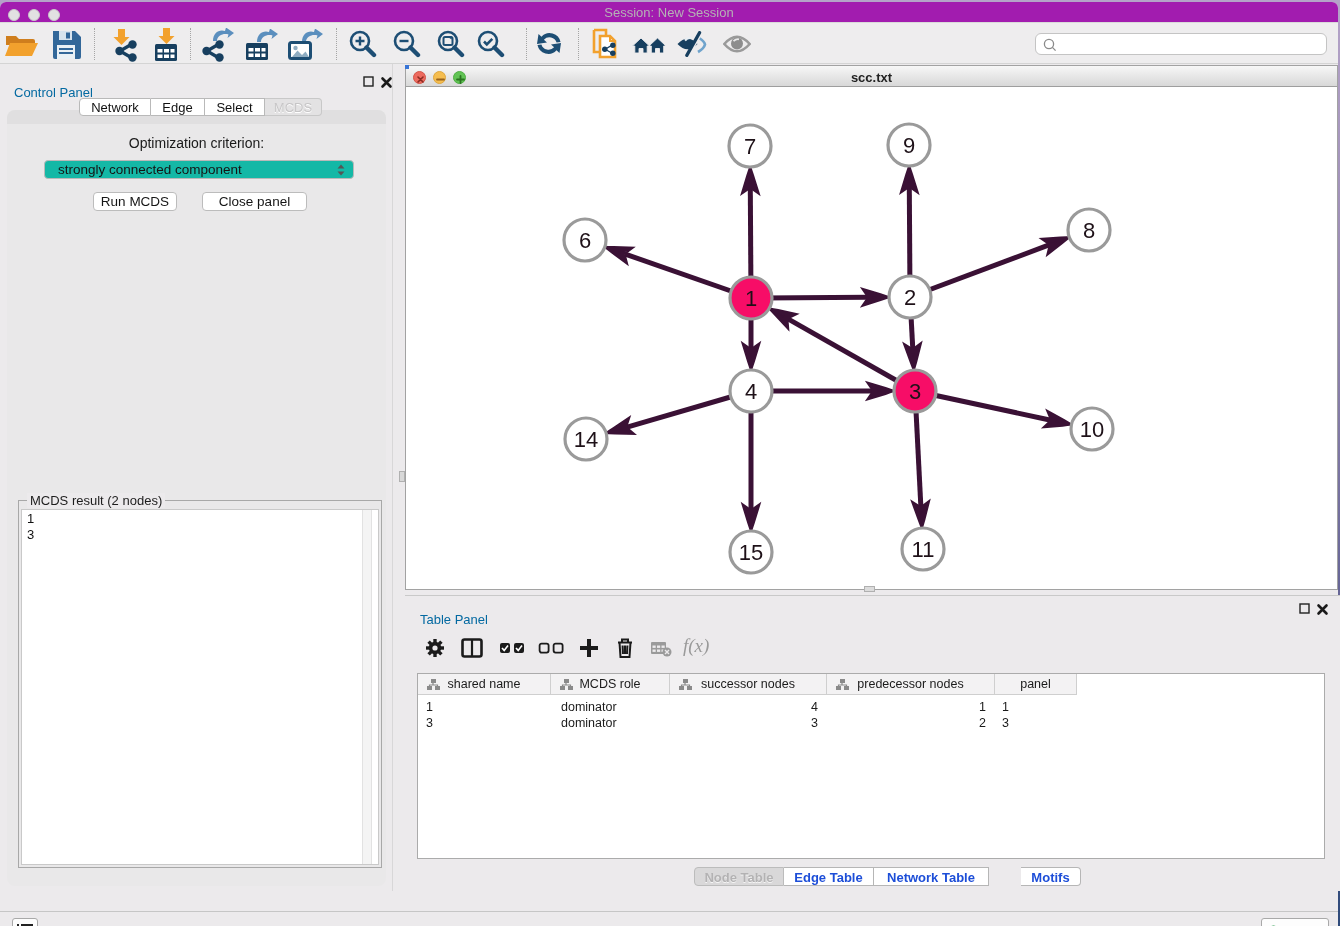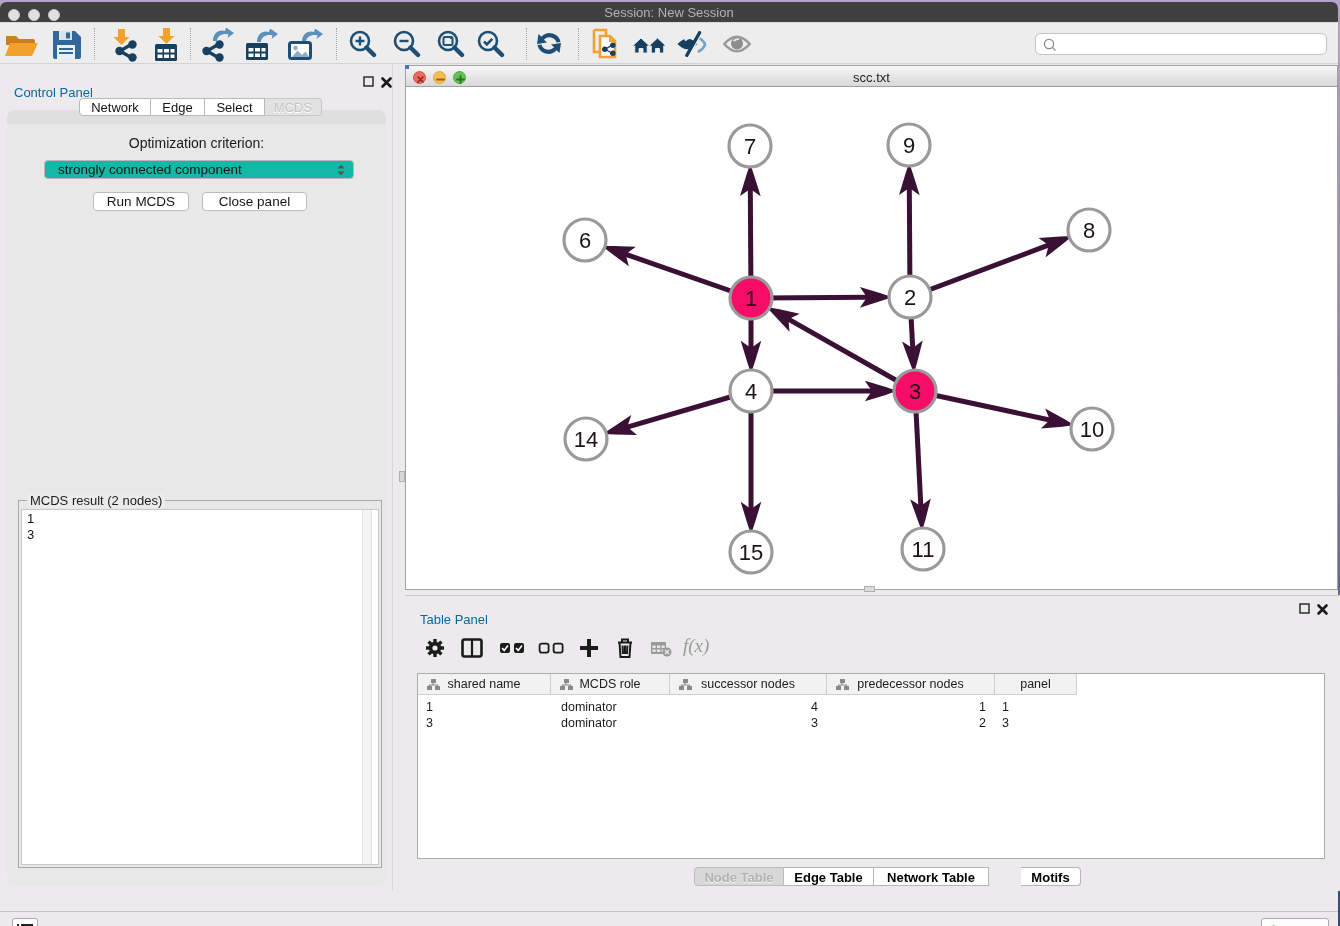--- a/index.html
+++ b/index.html
@@ -1,47 +1,47 @@
 <!DOCTYPE html>
 <html><head>
 <meta charset="utf-8">
 <style>
 * { margin:0; padding:0; box-sizing:border-box; }
 html,body { width:1340px; height:926px; overflow:hidden; }
 body { font-family:"Liberation Sans", sans-serif; background:#b4a3c8; position:relative; }
 .win { position:absolute; left:0; top:2px; width:1338px; height:924px; background:#eceaec; border-radius:6px 6px 0 0; }
-.titlebar { position:absolute; left:0; top:0; width:1338px; height:21px; background:#404040; border-radius:6px 6px 0 0; border-bottom:1px solid #dadada; }
+.titlebar { position:absolute; left:0; top:0; width:1338px; height:21px; background:#a21caf; border-radius:6px 6px 0 0; border-bottom:1px solid #dadada; }
 .tl { position:absolute; top:7px; width:12px; height:12px; border-radius:50%; background:#e2e0e2; border:1px solid #c9c7c9; }
 .title-txt { position:absolute; top:3px; left:0; width:1338px; text-align:center; font-size:13px; color:#b5b2b5; }
 .toolbar { position:absolute; left:0; top:21px; width:1338px; height:41px; background:#eeedee; border-bottom:1px solid #d4d4d4; }
 .sep { position:absolute; top:5px; height:32px; width:0; border-left:1px dotted #a5a5a5; }
 .ticon { position:absolute; top:0; }
 .searchbox { position:absolute; left:1035px; top:10px; width:292px; height:22px; background:#fff; border:1px solid #c4c4c4; border-radius:6px; }
 
 .cpanel { position:absolute; left:0; top:62px; width:393px; height:827px; background:#eceaec; border-right:1px solid #d8d7d8; }
 .phead { font-size:13px; color:#0369a1;margin-top:10px; }
 .tabctr { position:absolute; left:7px; top:46px; width:379px; height:776px; background:#e9e8e9; border-radius:8px; }
 .tabband { position:absolute; left:7px; top:46px; width:379px; height:14px; background:#e0dfe0; border-radius:8px 8px 0 0; }
 .tab { position:absolute; top:34px; height:18px; font-size:13px; text-align:center; line-height:17px; color:#111; background:#fff; border:1px solid #b9b9b9; }
 .selbox { position:absolute; background:#14b8a6; border:1px solid #b9b9b9; border-radius:4px; font-size:13.5px; color:#151515; }
 .btn { position:absolute; background:#fff; border:1px solid #bcbcbc; border-radius:4px; font-size:13.5px; color:#151515; text-align:center; }
 .fieldset { position:absolute; left:18px; top:436px; width:364px; height:368px; border:1px solid #a8a8a8;text-align:center; }
 .fs-inner { position:absolute; left:2px; top:8px; width:358px; height:356px; background:#fff; border:1px solid #c9c9c9; }
 .fs-legend { position:absolute; left:8px; top:-8px; background:#eceaec; padding:0 3px; font-size:13px; color:#1d1d1d; }
 
 .netwin { position:absolute; left:405px; top:63px; width:933px; height:525px; border:1px solid #a2a2a2; background:#fff; }
 .nettitle { position:absolute; left:0; top:0; width:100%; height:21px; background:linear-gradient(#f7f7f7,#d8d8d8); border-bottom:1px solid #9e9e9e; }
-.nettxt { position:absolute; top:4px; width:100%; text-align:center; font-size:13px; font-weight:normal; color:#222; }
+.nettxt { position:absolute; top:4px; width:100%; text-align:center; font-size:13px; font-weight:bold; color:#222; }
 .mtl { position:absolute; top:4.5px; width:13px; height:13px; border-radius:50%; }
 
 .tpanel { position:absolute; left:405px; top:593px; width:935px; height:296px; background:#eceaec; border-top:1px solid #c9c9c9; }
 .ttable { position:absolute; left:12px; top:77px; width:908px; height:186px; background:#fff; border:1px solid #ababab; }
 .thdr { position:absolute; left:0; top:0; height:21px; background:#f3f2f3; border-right:1px solid #cfcfcf; border-bottom:1px solid #cfcfcf; font-size:12.5px; color:#1b1b1b; text-align:center; line-height:20px; }
 .trow { position:absolute; font-size:12.5px; color:#1b1b1b; height:16px; line-height:16px; }
-.btab { position:absolute; top:271px; height:19px; background:#fff; border:1px solid #b6b6b6; font-size:13px; font-weight:600; color:#000000; text-align:center; line-height:19px; }
+.btab { position:absolute; top:271px; height:19px; background:#fff; border:1px solid #b6b6b6; font-size:13px; font-weight:600; color:#1d4ed8; text-align:center; line-height:19px; }
 
 .statusbar { position:absolute; left:0; top:889px; width:1338px; height:33px; background:#eceaec; border-top:1px solid #c6c6c6;margin-top:20px; }
 .rightstrip { position:absolute; right:0; top:0; width:2px; height:926px; background:linear-gradient(#b4a3c8,#9b8cb4 30%,#5d5f91 70%,#2e4a7a); }
 </style>
 </head>
 <body>
 <div class="rightstrip"></div>
 <div class="win">
   <div class="titlebar">
     <div class="tl" style="left:8px"></div>
@@ -218,21 +218,21 @@
     <div class="tab" style="left:79px;width:72px;border-radius:4px 0 0 4px;">Network</div>
     <div class="tab" style="left:151px;width:54px;border-left:none">Edge</div>
     <div class="tab" style="left:205px;width:60px;border-left:none">Select</div>
     <div class="tab" style="left:265px;width:57px;border-left:none;background:#e3e2e3;border-color:#c8c8c8;color:#c6c5c6;text-shadow:0 1px 0 #fff;border-radius:0 4px 4px 0">MCDS</div>
     <div style="position:absolute;left:0;top:71px;width:393px;text-align:center;font-size:14px;color:#1a1a1a">Optimization criterion:</div>
     <div class="selbox" style="left:44px;top:96px;width:310px;height:19px;line-height:18px;padding-left:13px">strongly connected component
       <svg width="10" height="14" style="position:absolute;right:7px;top:2px" viewBox="0 0 10 14">
           <path d="M1.5 5.5 L5 1.5 L8.5 5.5 Z M1.5 8.5 L5 12.5 L8.5 8.5 Z" fill="#555"></path>
         </svg>
     </div>
-    <div class="btn" style="left:93px;top:128px;width:96px;height:19px;line-height:18px">Run MCDS</div>
+    <div class="btn" style="left:93px;top:128px;width:84px;height:19px;line-height:18px">Run MCDS</div>
     <div class="btn" style="left:202px;top:128px;width:105px;height:19px;line-height:18px">Close panel</div>
     <div class="fieldset">
       <div class="fs-legend">MCDS result (2 nodes)</div>
       <div class="fs-inner">
         <div style="position:absolute;left:5px;top:1px;font-size:13px;line-height:16px;color:#111">1<br>3</div>
         <div style="position:absolute;right:6px;top:0;width:10px;height:100%;background:#f4f4f4;border-left:1px solid #e2e2e2;border-right:1px solid #e2e2e2"></div>
       </div>
     </div>
   </div>
   <div style="position:absolute;left:399px;top:469px;width:6px;height:11px;background:#d8d8d8;border:1px solid #b0b0b0"></div>

